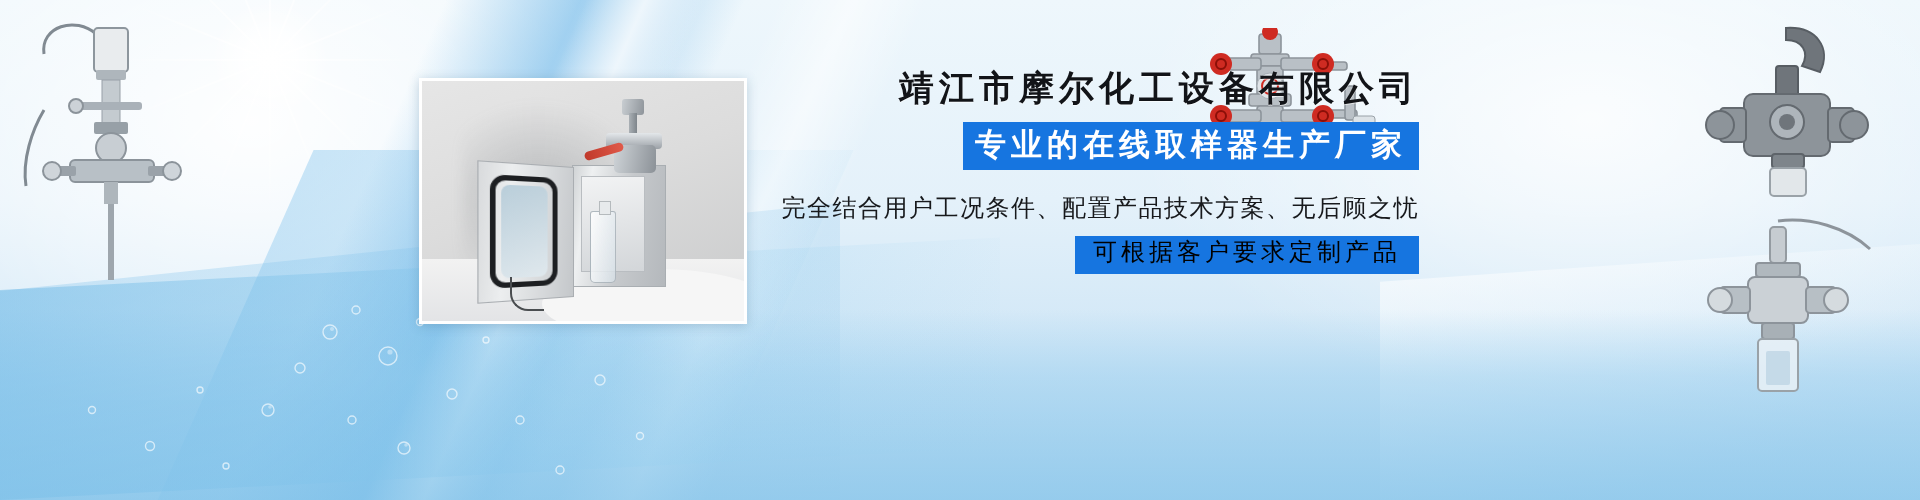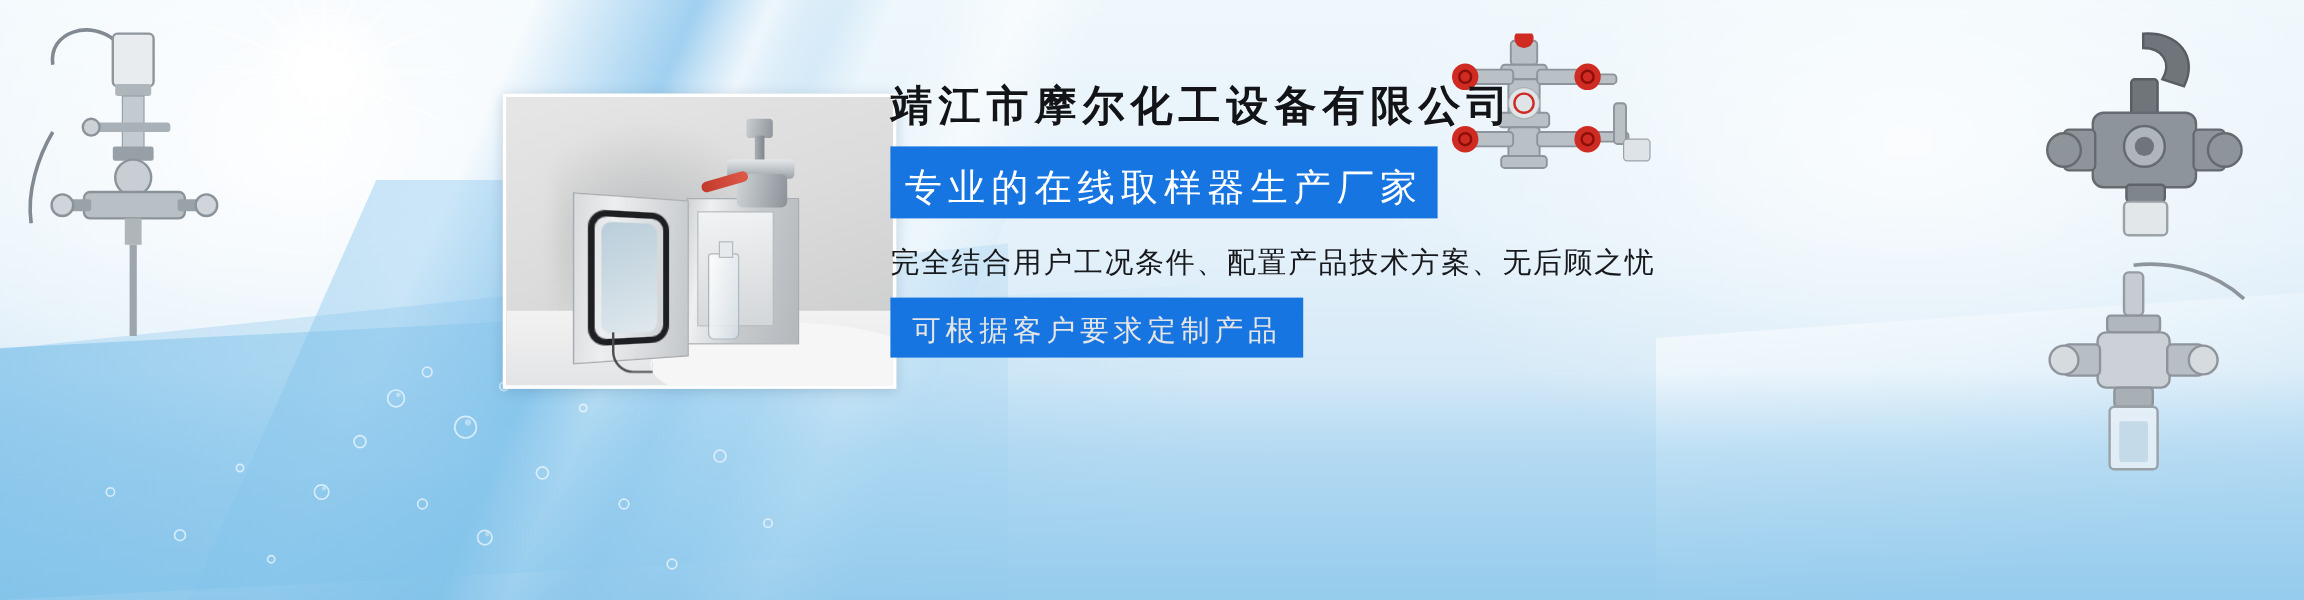--- a/index.html
+++ b/index.html
@@ -188,64 +188,64 @@
   }
 
   
   .equip{ position:absolute; pointer-events:none; }
   .eq-left{ left:10px; top:10px; width:180px; height:280px; }
   .eq-xmas{ left:1205px; top:28px; width:190px; height:120px; }
   .eq-gray{ left:1690px; top:22px; width:190px; height:180px; }
   .eq-bottom{ left:1700px; top:215px; width:180px; height:185px; }
 
   
-  .text-block{ position:absolute; left:742px; top:70px; width:640px; }
+  .text-block{ position:absolute; left:779px; top:70px; width:640px;text-align:right; }
 
   .company-title{
     font-family:"Liberation Serif", serif;
     font-weight:bold;
     font-size:35px;
     letter-spacing:5px;
     color:#121418;
     line-height:1.1;
     white-space:nowrap;
     text-shadow:0 1px 0 rgba(255,255,255,.6);
   }
 
   .badge-main{
     display:inline-block;
     margin-top:13px;
     background:#1675E0;
     color:#ffffff;
-    font-weight:normal;
+    font-weight:bold;
     font-size:31px;
     letter-spacing:5px;
     line-height:1;
-    padding:19px 12px 10px 12px;
+    padding:7px 12px 10px 12px;
     white-space:nowrap;
   }
 
   .line-sub{
     margin-top:24px;
     font-size:24px;
     letter-spacing:1.5px;
     color:#17191c;
     white-space:nowrap;
     line-height:1.2;
   }
 
   .badge-second{
     display:inline-block;
     margin-top:14px;
     background:#1675E0;
-    color:#e5e5e5;
+    color:#000000;
     font-size:24px;
     letter-spacing:4px;
     line-height:1;
-    padding:16px 18px 10px 18px;
+    padding:4px 18px 10px 18px;
     white-space:nowrap;
   }
 
   .eng-text{
     margin-top:13px;
     width:600px;
     font-family:"Liberation Serif", serif;
     font-size:9px;
     letter-spacing:.35px;
     line-height:1.75;

